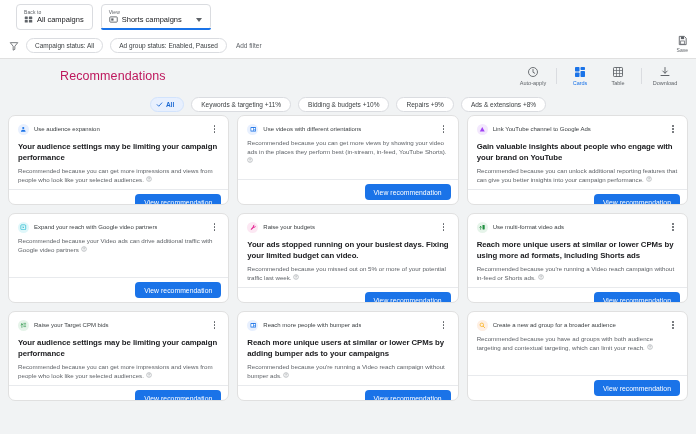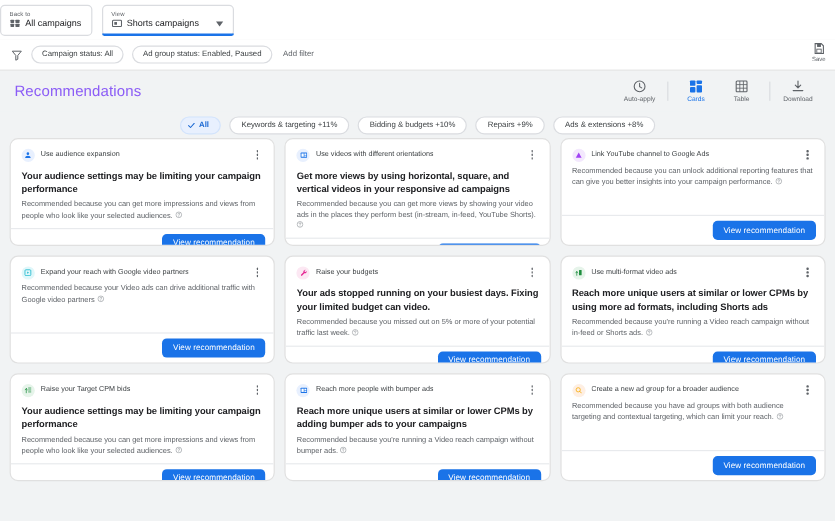--- a/index.html
+++ b/index.html
@@ -11,21 +11,21 @@
     -webkit-font-smoothing: antialiased;
   }
   .app { width: 696px; height: 434px; position: relative; display: flex; flex-direction: column; }
 
   
   .topbar {
     background: #ffffff;
     height: 33px;
     display: flex;
     align-items: center;
-    padding: 0 0;
+    padding: 0 16px;
     gap: 8px;
     flex: 0 0 auto;
   }
   .selector {
     border: 1px solid #dadce0;
     border-radius: 4px;
     height: 26px;
     padding: 2px 8px 2px 7px;
     display: flex;
     flex-direction: column;
@@ -113,23 +113,24 @@
     background: #f1f3f4;
     height: 34px;
     display: flex;
     align-items: center;
     padding: 0 12px;
     flex: 0 0 auto;
     position: relative;
   }
   .page-title {
     font-size: 12.5px;
-    color: #8b5cf6;
+    color: #be185d;
     font-weight: 400;
     letter-spacing: .1px;
+    margin-left: 48px;
   }
   .head-actions {
     margin-left: auto;
     display: flex;
     align-items: center;
     height: 100%;
   }
   .head-action {
     width: 38px;
     display: flex;
@@ -442,21 +443,20 @@
               <rect x="13.5" y="13" width="6" height="4" fill="#ffffff"></rect>
             </svg>
           </span>
           <span class="card-type">Use videos with different orientations</span>
           <span class="kebab">
               <i></i>
               <i></i>
               <i></i>
             </span>
         </div>
-        <div class="card-headline">Get more views by using horizontal, square, and vertical videos in your responsive ad campaigns</div>
         <div class="card-desc">
           <span>Recommended because you can get more views by showing your video ads in the places they perform best (in-stream, in-feed, YouTube Shorts).</span>
           <svg class="help-icon" viewBox="0 0 24 24">
             <circle cx="12" cy="12" r="9.5" fill="none" stroke="#80868b" stroke-width="1.8"></circle>
             <path d="M9.3 9.2c.3-1.7 1.4-2.6 2.8-2.6 1.6 0 2.7 1 2.7 2.4 0 1.2-.7 1.9-1.7 2.6-.9.7-1.1 1.2-1.1 2.1" fill="none" stroke="#80868b" stroke-width="1.8" stroke-linecap="round"></path>
             <circle cx="12" cy="17.3" r="1.2" fill="#80868b"></circle>
           </svg>
         </div>
       </div>
       <div class="card-foot">
@@ -472,20 +472,21 @@
               <path d="M12 4l9 16H3z" fill="#a142f4"></path>
             </svg>
           </span>
           <span class="card-type">Link YouTube channel to Google Ads</span>
           <span class="kebab">
               <i></i>
               <i></i>
               <i></i>
             </span>
         </div>
+        <div class="card-headline">Gain valuable insights about people who engage with your brand on YouTube</div>
         <div class="card-desc">
           <span>Recommended because you can unlock additional reporting features that can give you better insights into your campaign performance.</span>
           <svg class="help-icon" viewBox="0 0 24 24">
             <circle cx="12" cy="12" r="9.5" fill="none" stroke="#80868b" stroke-width="1.8"></circle>
             <path d="M9.3 9.2c.3-1.7 1.4-2.6 2.8-2.6 1.6 0 2.7 1 2.7 2.4 0 1.2-.7 1.9-1.7 2.6-.9.7-1.1 1.2-1.1 2.1" fill="none" stroke="#80868b" stroke-width="1.8" stroke-linecap="round"></path>
             <circle cx="12" cy="17.3" r="1.2" fill="#80868b"></circle>
           </svg>
         </div>
       </div>
       <div class="card-foot">

